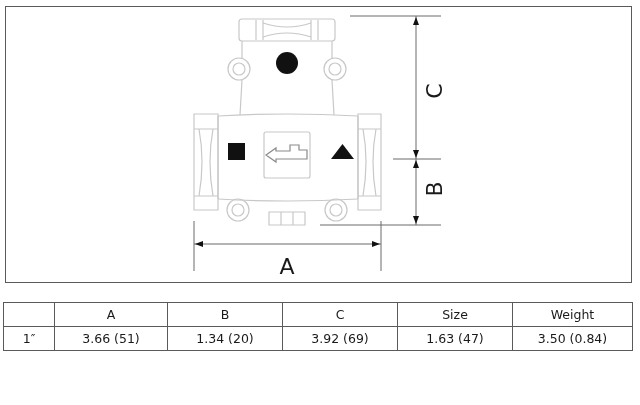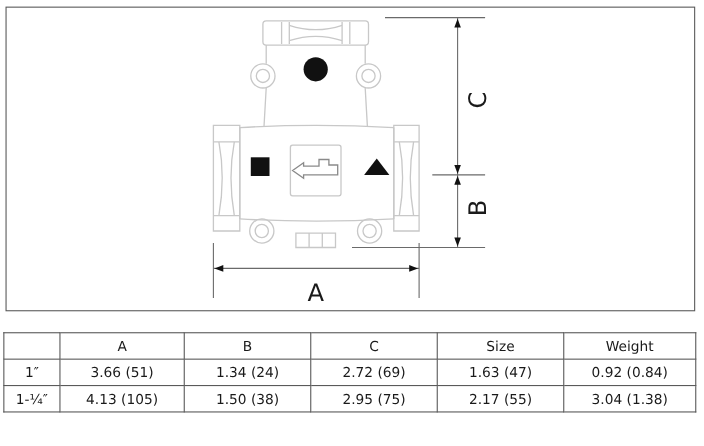--- a/index.html
+++ b/index.html
@@ -101,27 +101,19 @@
     <td></td>
     <td>A</td>
     <td>B</td>
     <td>C</td>
     <td>Size</td>
     <td>Weight</td>
   </tr>
   <tr>
     <td>1″</td>
     <td>3.66 (51)</td>
-    <td>1.34 (24)</td>
-    <td>2.72 (69)</td>
+    <td>1.34 (20)</td>
+    <td>3.92 (69)</td>
     <td>1.63 (47)</td>
-    <td>0.92 (0.84)</td>
-  </tr>
-  <tr>
-    <td>1-¼″</td>
-    <td>4.13 (105)</td>
-    <td>1.50 (38)</td>
-    <td>2.95 (75)</td>
-    <td>2.17 (55)</td>
-    <td>3.04 (1.38)</td>
+    <td>3.50 (0.84)</td>
   </tr>
 </tbody>
   </table>
 
 </body></html>

